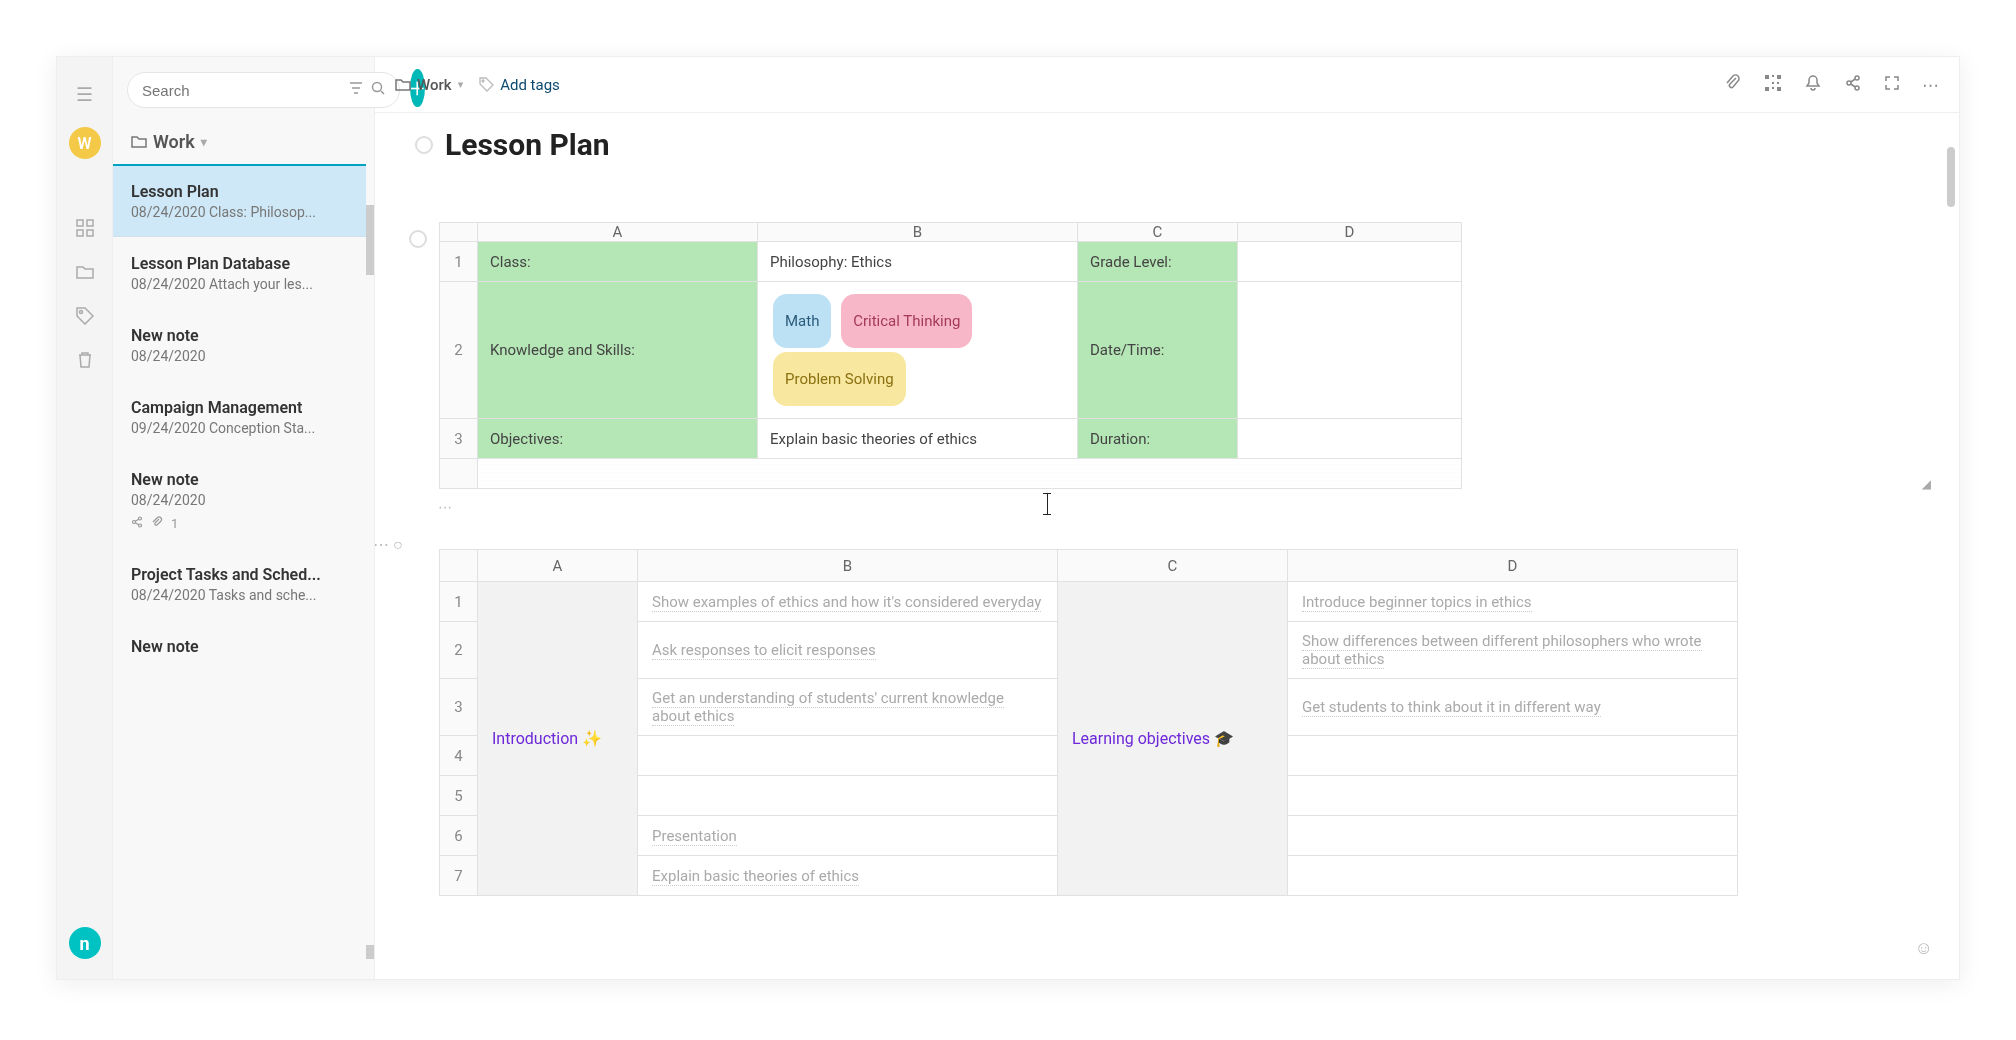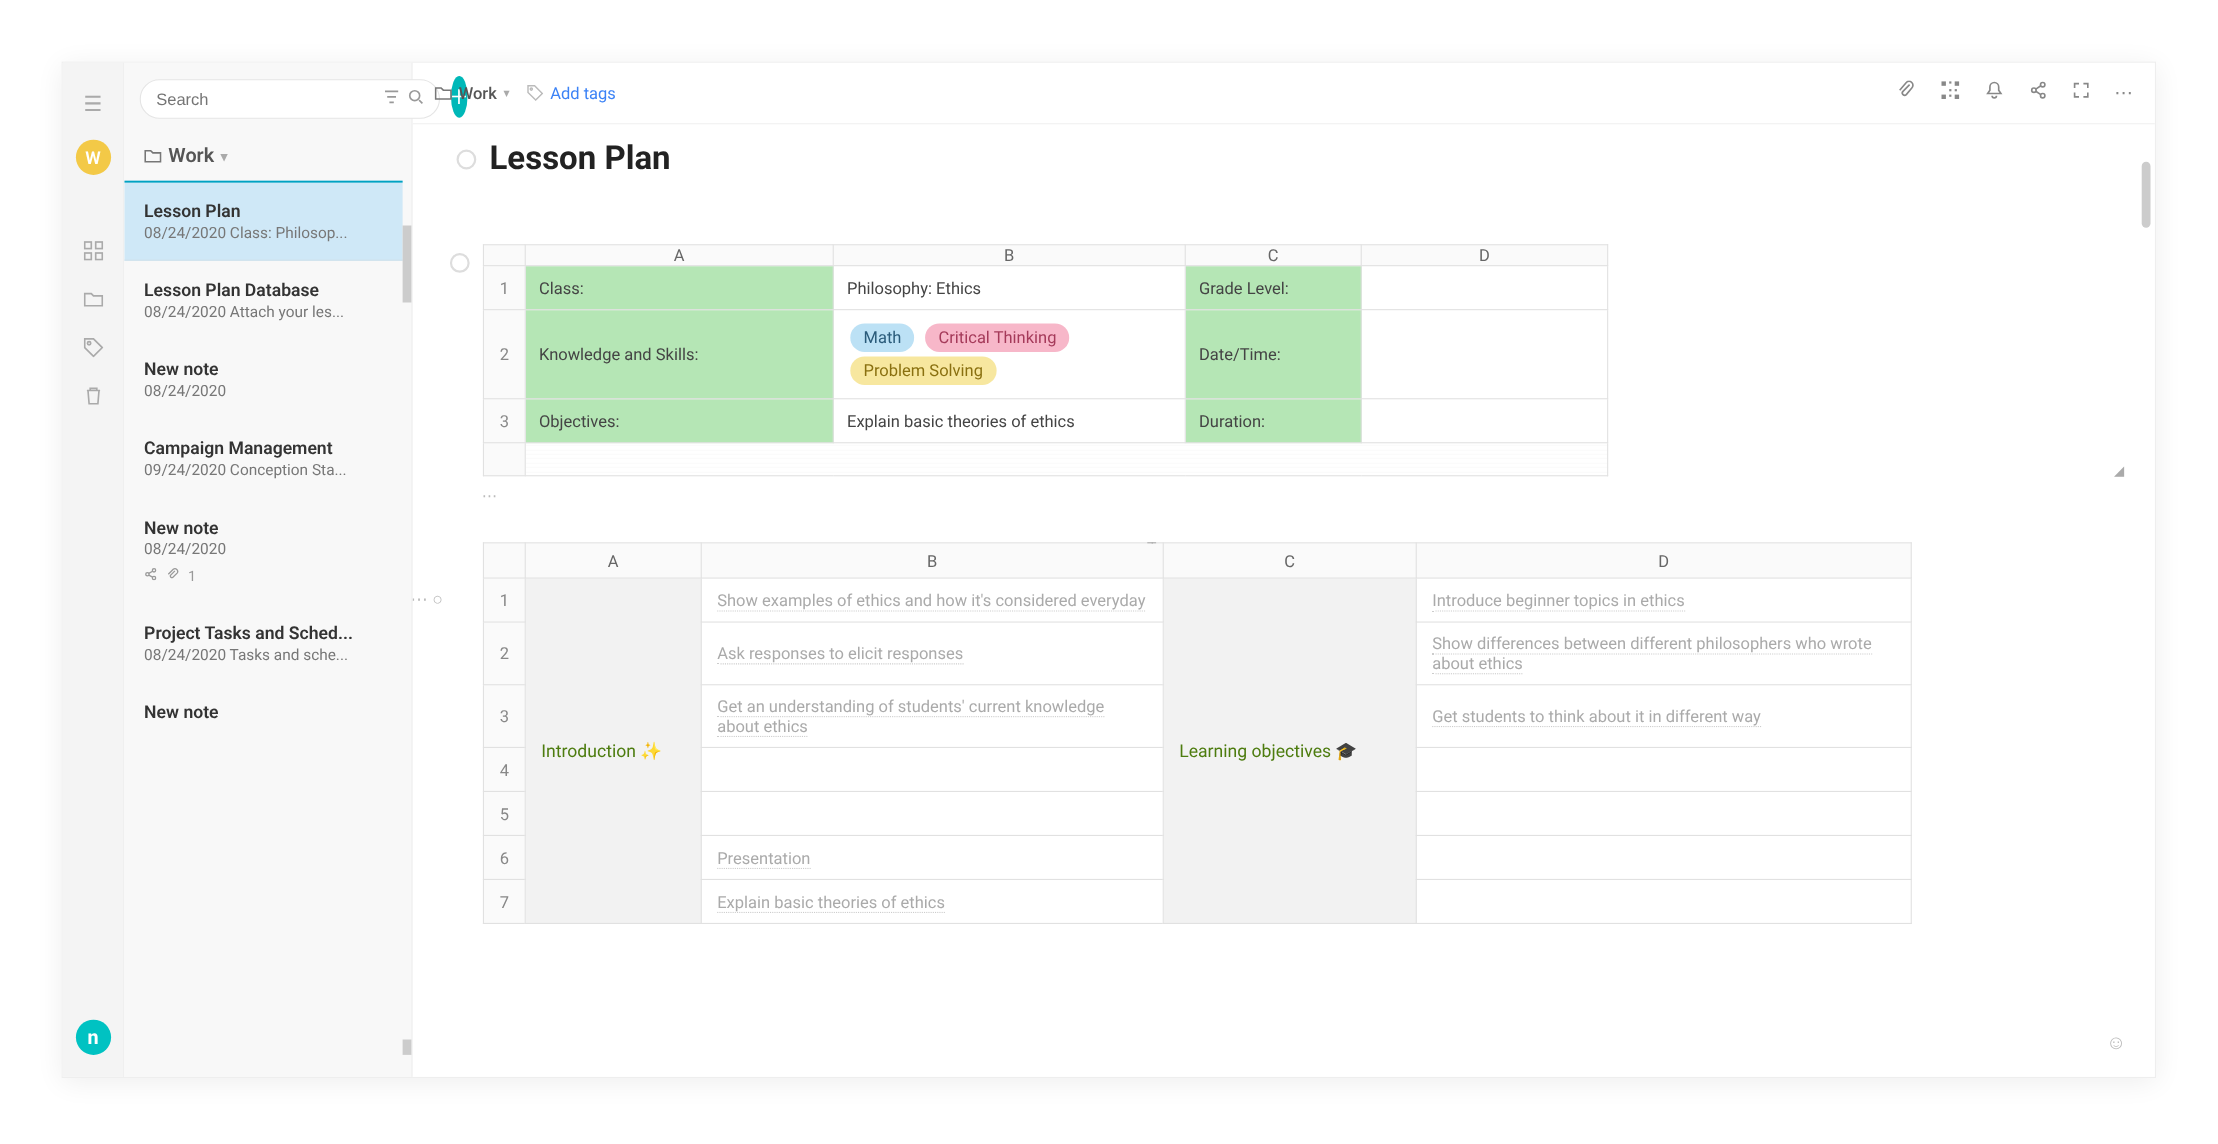--- a/index.html
+++ b/index.html
@@ -112,21 +112,21 @@
 }
 .topbar {
   height: 56px;
   display:flex; align-items:center;
   padding: 0 20px;
   gap: 16px;
   border-bottom: 1px solid #f0f0f0;
 }
 .breadcrumb { display:flex; align-items:center; gap:6px; color:#555; font-size:15px; font-weight:500;}
 .breadcrumb .chev{color:#aaa; font-size:11px;}
-.tophint { color:#3b82f6; font-size:15px; display:flex; align-items:center; gap:6px;}
+.tophint { color:#0c4a6e; font-size:15px; display:flex; align-items:center; gap:6px;}
 .topright { margin-left:auto; display:flex; align-items:center; gap:22px; color:#888; font-size:17px;}
 .topright span { cursor:pointer; }
 .content {
   flex:1; padding: 14px 30px 0 36px; overflow: auto; position: relative;
 }
 .page-title-row { display:flex; align-items:center; gap:12px; padding-left: 4px;}
 .radio-dot {
   width: 18px; height: 18px; border: 2px solid #ddd; border-radius: 50%;
   flex-shrink: 0;
 }
@@ -148,39 +148,39 @@
 .sheet.t1 th.rownum, .sheet.t1 td.rownum {
   width: 38px; text-align:center; background:#fafafa; color:#888; font-weight:400;
 }
 .sheet.t1 th.colhead { text-align:center; background:#fafafa; font-weight:400; color:#666;}
 .sheet.t1 th.colhead.a{width:280px;} .sheet.t1 th.colhead.b{width:320px;}
 .sheet.t1 th.colhead.c{width:160px;} .sheet.t1 th.colhead.d{width:224px;}
 .sheet.t1 td { padding: 10px 12px; height: 40px; }
 .green-cell { background: #b5e6b5; }
 .sheet.t1 tr.empty td { background: repeating-linear-gradient(0deg,#fff,#fff 3px, #fafafa 3px,#fafafa 4px); height:30px;}
 .pill {
-  display:inline-block; padding: 4px 12px; border-radius: 14px; font-size:15px; margin:2px 3px;
+  display:inline-block; padding: 18px 12px; border-radius: 14px; font-size:15px; margin:2px 3px;
 }
 .pill.blue { background:#bce1f5; color:#2a5b7a; }
 .pill.pink { background:#f7b7c9; color:#a53a5a; }
 .pill.yellow{ background:#f7e79f; color:#8a7010; }
 .expand-handle {
   position:absolute; right:-2px; bottom:-2px; font-size:12px; color:#aaa;
 }
 .dots-handle { position:absolute; left:-1px; bottom:-26px; color:#bbb; font-size:14px;}
 
 .table-wrap2 { margin-top: 60px; margin-left: 28px; position: relative;}
 .sheet.t2 th.rownum, .sheet.t2 td.rownum {
   width: 38px; text-align:center; background:#fafafa; color:#888; font-weight:400;
 }
 .sheet.t2 th.colhead { text-align:center; background:#fafafa; font-weight:400; color:#666; height:32px;}
 .sheet.t2 th.colhead.a{width:160px;} .sheet.t2 th.colhead.b{width:420px;}
 .sheet.t2 th.colhead.c{width:230px;} .sheet.t2 th.colhead.d{width:450px;}
 .sheet.t2 td { padding: 10px 14px; height: 40px; }
-.sheet.t2 .merged { background:#f2f2f2; color:#4d7c0f; font-size:16px;}
+.sheet.t2 .merged { background:#f2f2f2; color:#6d28d9; font-size:16px;}
 .sheet.t2 .ghost { color:#aaa; border-bottom:1px dotted #ccc; display:inline; }
 .cursor-i {
   position:absolute; left: 672px; top: 380px; width:1px; height:22px; background:#222;
 }
 .cursor-i::before, .cursor-i::after{
   content:''; position:absolute; width:8px; height:1px; background:#222; left:-4px;
 }
 .cursor-i::before{top:0;} .cursor-i::after{bottom:0;}
 
 .vscroll {

